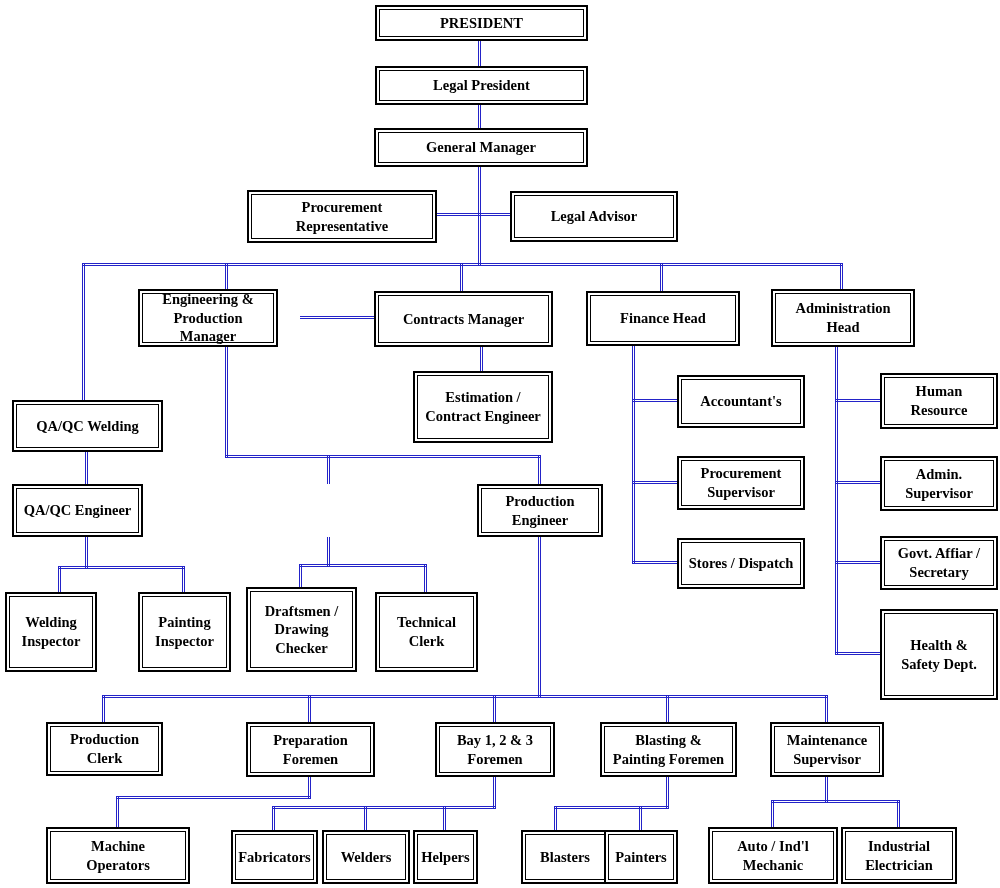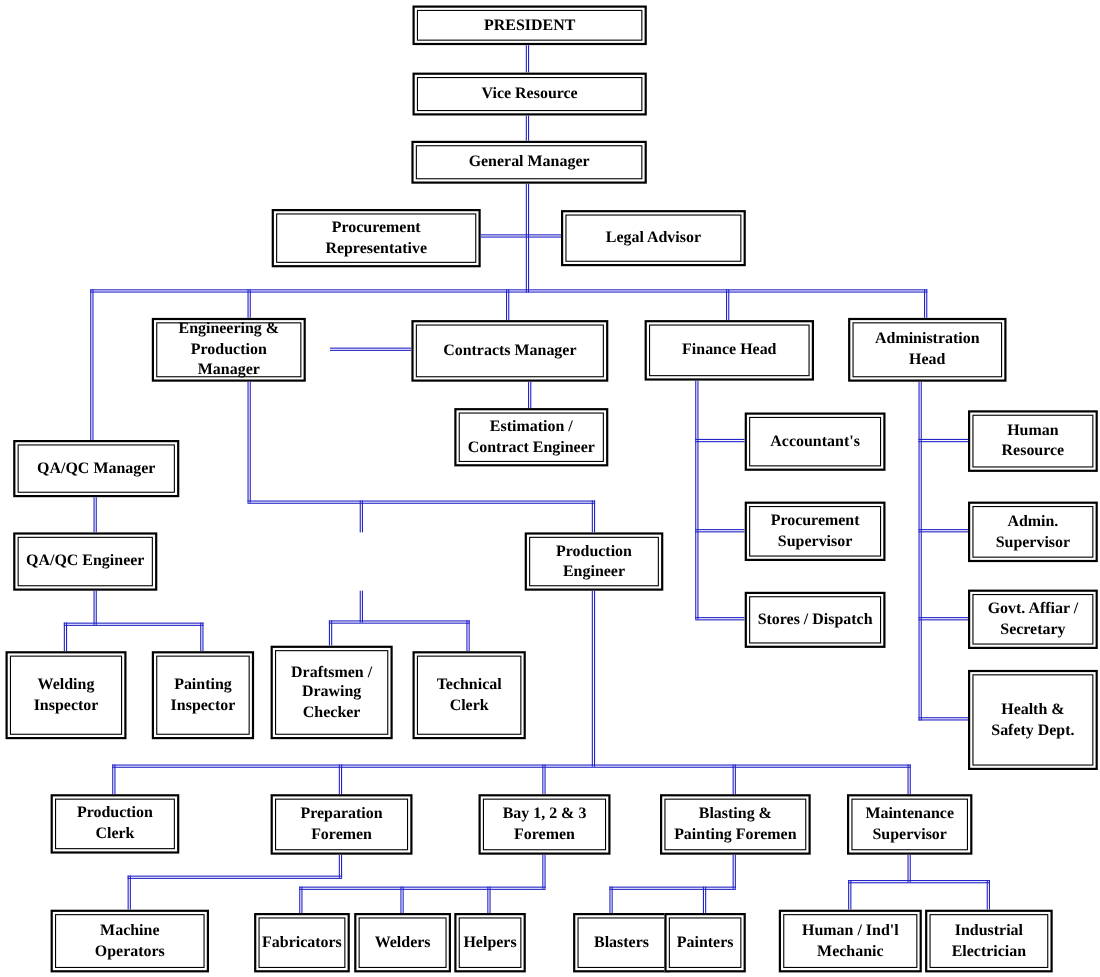--- a/index.html
+++ b/index.html
@@ -117,21 +117,21 @@
 
   <div class="vline" style="left:825px;top:777px;height:25px"></div>
   <div class="hline" style="left:771px;top:800px;width:129px"></div>
   <div class="vline" style="left:771px;top:800px;height:27px"></div>
   <div class="vline" style="left:897px;top:800px;height:27px"></div>
 
   <div class="node" style="left:375px;top:5px;width:213px;height:36px">
       <div class="node-inner">PRESIDENT</div>
     </div>
   <div class="node" style="left:375px;top:66px;width:213px;height:39px">
-      <div class="node-inner">Vice Resource</div>
+      <div class="node-inner">Legal President</div>
     </div>
   <div class="node" style="left:374px;top:128px;width:214px;height:39px">
       <div class="node-inner">General Manager</div>
     </div>
   <div class="node" style="left:247px;top:190px;width:190px;height:53px">
       <div class="node-inner">Procurement
 Representative</div>
     </div>
   <div class="node" style="left:510px;top:191px;width:168px;height:51px">
       <div class="node-inner">Legal Advisor</div>
@@ -145,27 +145,27 @@
       <div class="node-inner">Contracts Manager</div>
     </div>
   <div class="node" style="left:586px;top:291px;width:154px;height:55px">
       <div class="node-inner">Finance Head</div>
     </div>
   <div class="node" style="left:771px;top:289px;width:144px;height:58px">
       <div class="node-inner">Administration
 Head</div>
     </div>
 
-  <div class="node" style="left:413px;top:371px;width:140px;height:53px">
+  <div class="node" style="left:413px;top:371px;width:140px;height:72px">
       <div class="node-inner">Estimation /
 Contract Engineer</div>
     </div>
 
   <div class="node" style="left:12px;top:400px;width:151px;height:52px">
-      <div class="node-inner">QA/QC Manager</div>
+      <div class="node-inner">QA/QC Welding</div>
     </div>
   <div class="node" style="left:12px;top:484px;width:131px;height:53px">
       <div class="node-inner">QA/QC Engineer</div>
     </div>
   <div class="node" style="left:477px;top:484px;width:126px;height:53px">
       <div class="node-inner">Production
 Engineer</div>
     </div>
 
   <div class="node" style="left:677px;top:375px;width:128px;height:53px">
@@ -189,21 +189,21 @@
     </div>
   <div class="node" style="left:880px;top:536px;width:118px;height:54px">
       <div class="node-inner">Govt. Affiar /
 Secretary</div>
     </div>
   <div class="node" style="left:880px;top:609px;width:118px;height:91px">
       <div class="node-inner">Health &amp;
 Safety Dept.</div>
     </div>
 
-  <div class="node" style="left:5px;top:592px;width:110px;height:80px">
+  <div class="node" style="left:5px;top:592px;width:92px;height:80px">
       <div class="node-inner">Welding
 Inspector</div>
     </div>
   <div class="node" style="left:138px;top:592px;width:93px;height:80px">
       <div class="node-inner">Painting
 Inspector</div>
     </div>
   <div class="node" style="left:246px;top:587px;width:111px;height:85px">
       <div class="node-inner">Draftsmen /
 Drawing
@@ -248,21 +248,21 @@
   <div class="node" style="left:413px;top:830px;width:65px;height:54px">
       <div class="node-inner">Helpers</div>
     </div>
   <div class="node" style="left:521px;top:830px;width:88px;height:54px">
       <div class="node-inner">Blasters</div>
     </div>
   <div class="node" style="left:604px;top:830px;width:74px;height:54px">
       <div class="node-inner">Painters</div>
     </div>
   <div class="node" style="left:708px;top:827px;width:130px;height:57px">
-      <div class="node-inner">Human / Ind'l
+      <div class="node-inner">Auto / Ind'l
 Mechanic</div>
     </div>
   <div class="node" style="left:841px;top:827px;width:116px;height:57px">
       <div class="node-inner">Industrial
 Electrician</div>
     </div>
 
 </div>
 
 </body></html>

